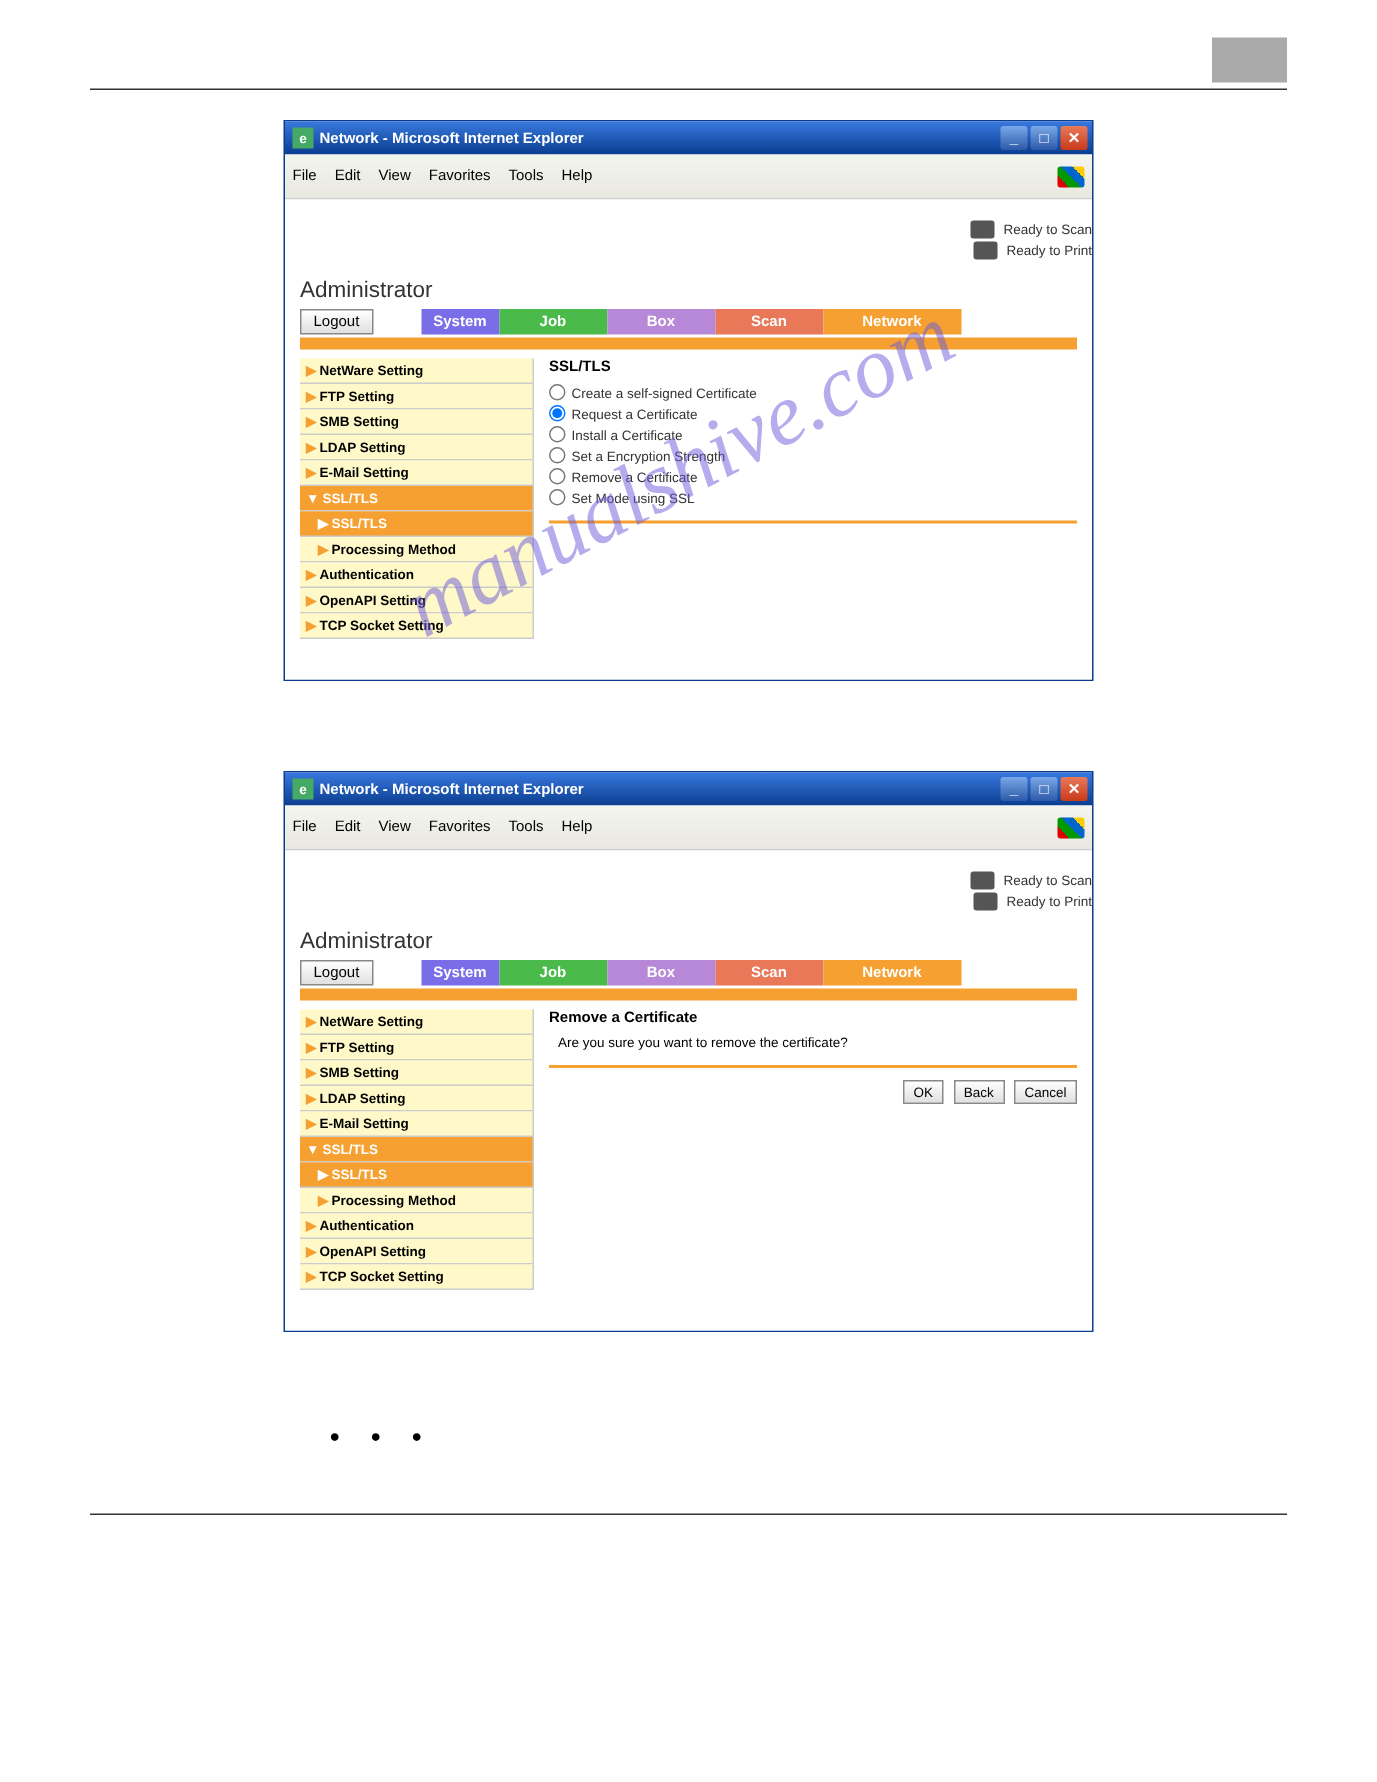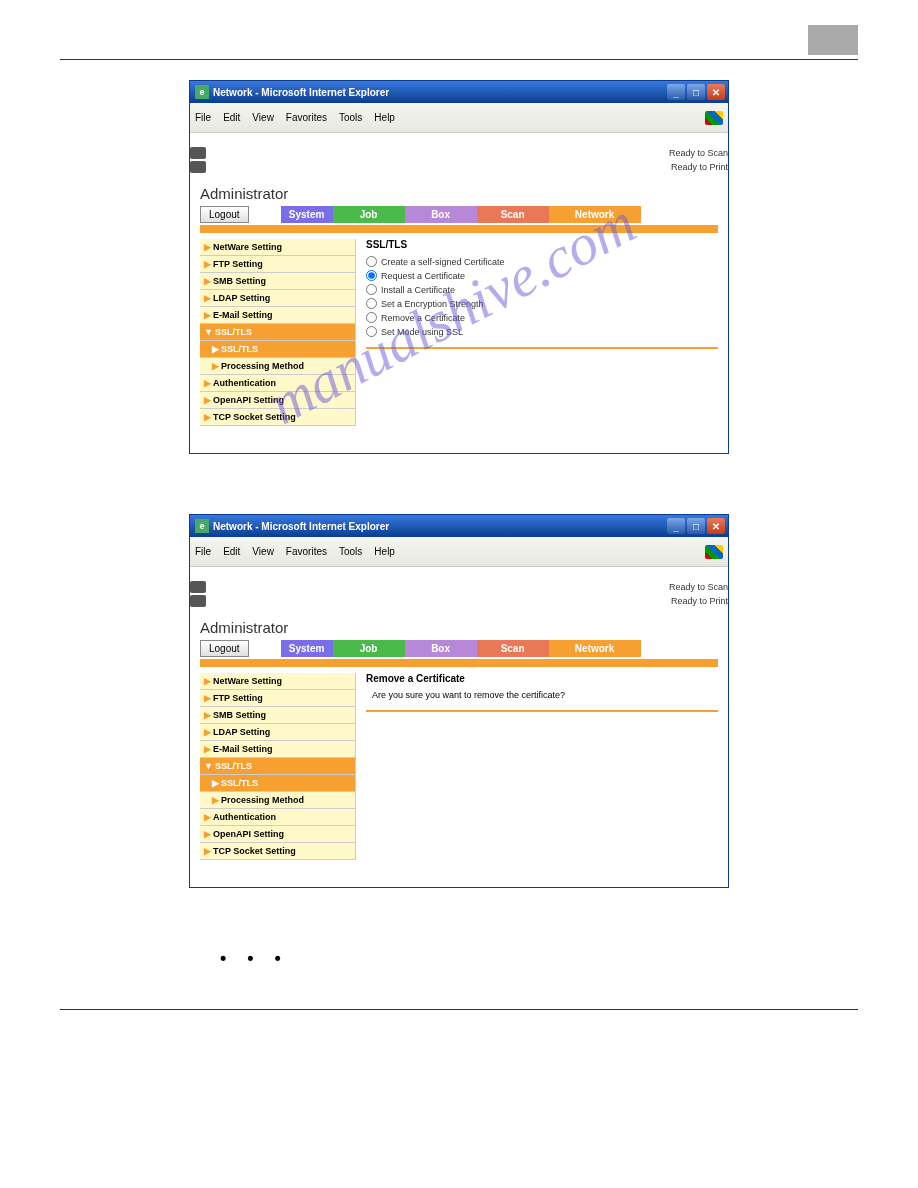--- a/index.html
+++ b/index.html
@@ -13,21 +13,21 @@
 .titlebar-icon { width: 14px; height: 14px; background: #4a6; margin-right: 4px; display: inline-flex; align-items: center; justify-content: center; font-size: 9px; }
 .titlebar-text { flex: 1; }
 .win-buttons { display: flex; gap: 2px; }
 .win-btn { width: 18px; height: 16px; display: flex; align-items: center; justify-content: center; font-size: 10px; border-radius: 2px; }
 .win-min, .win-max { background: linear-gradient(to bottom, #7aa8e8, #2c5aa8); color: #fff; }
 .win-close { background: linear-gradient(to bottom, #e87a5a, #c83a1a); color: #fff; }
 .menubar { background: linear-gradient(to bottom, #f5f5f0, #e8e8e0); height: 30px; display: flex; align-items: center; padding: 0 5px; font-size: 10px; border-bottom: 1px solid #ccc; gap: 12px; }
 .menubar .flag { margin-left: auto; width: 18px; height: 14px; background: linear-gradient(45deg, #d00 25%, #090 25% 50%, #06c 50% 75%, #fc0 75%); border-radius: 2px; }
 .content-area { background: #fff; min-height: 320px; display: flex; flex-direction: column; }
 .status-area { padding: 12px 0 10px; text-align: center; }
-.status-line { font-size: 9px; color: #333; display: flex; align-items: center; justify-content: space-between; gap: 6px; margin: 2px 0; }
+.status-line { font-size: 9px; color: #333; display: flex; align-items: center; justify-content: flex-end; gap: 6px; margin: 2px 0; }
 .printer-icon { width: 16px; height: 12px; background: #555; border-radius: 2px; display: inline-block; }
 .admin-bar { padding: 0 10px 4px; font-size: 15px; color: #333; }
 .topbar { display: flex; align-items: center; padding: 0 10px 0; gap: 2px; }
 .logout-btn { background: linear-gradient(to bottom, #fff, #e0e0e0); border: 1px solid #888; padding: 2px 8px; font-size: 10px; cursor: pointer; }
 .navtabs { display: flex; margin-left: 30px; }
 .navtab { padding: 3px 0; font-size: 10px; color: #fff; text-align: center; font-weight: bold; cursor: pointer; }
 .nt-system { background: #7a6de8; width: 52px; }
 .nt-job { background: #4aba4a; width: 72px; }
 .nt-box { background: #b888d8; width: 72px; }
 .nt-scan { background: #e87858; width: 72px; }
@@ -268,20 +268,25 @@
           </div>
         <div class="side-item">
             <span class="arrow">▶</span>
             <span>TCP Socket Setting</span>
           </div>
       </div>
       <div class="main-panel">
         <div class="panel-title">Remove a Certificate</div>
         <div class="confirm-text">Are you sure you want to remove the certificate?</div>
         <div class="panel-divider"></div>
+        <div class="btn-row">
+          <button class="small-btn">OK</button>
+          <button class="small-btn">Back</button>
+          <button class="small-btn">Cancel</button>
+        </div>
       </div>
     </div>
   </div>
 </div>
 
 <div class="dots">• • •</div>
 
 <div class="page-footer"></div>
 
 </body></html>

